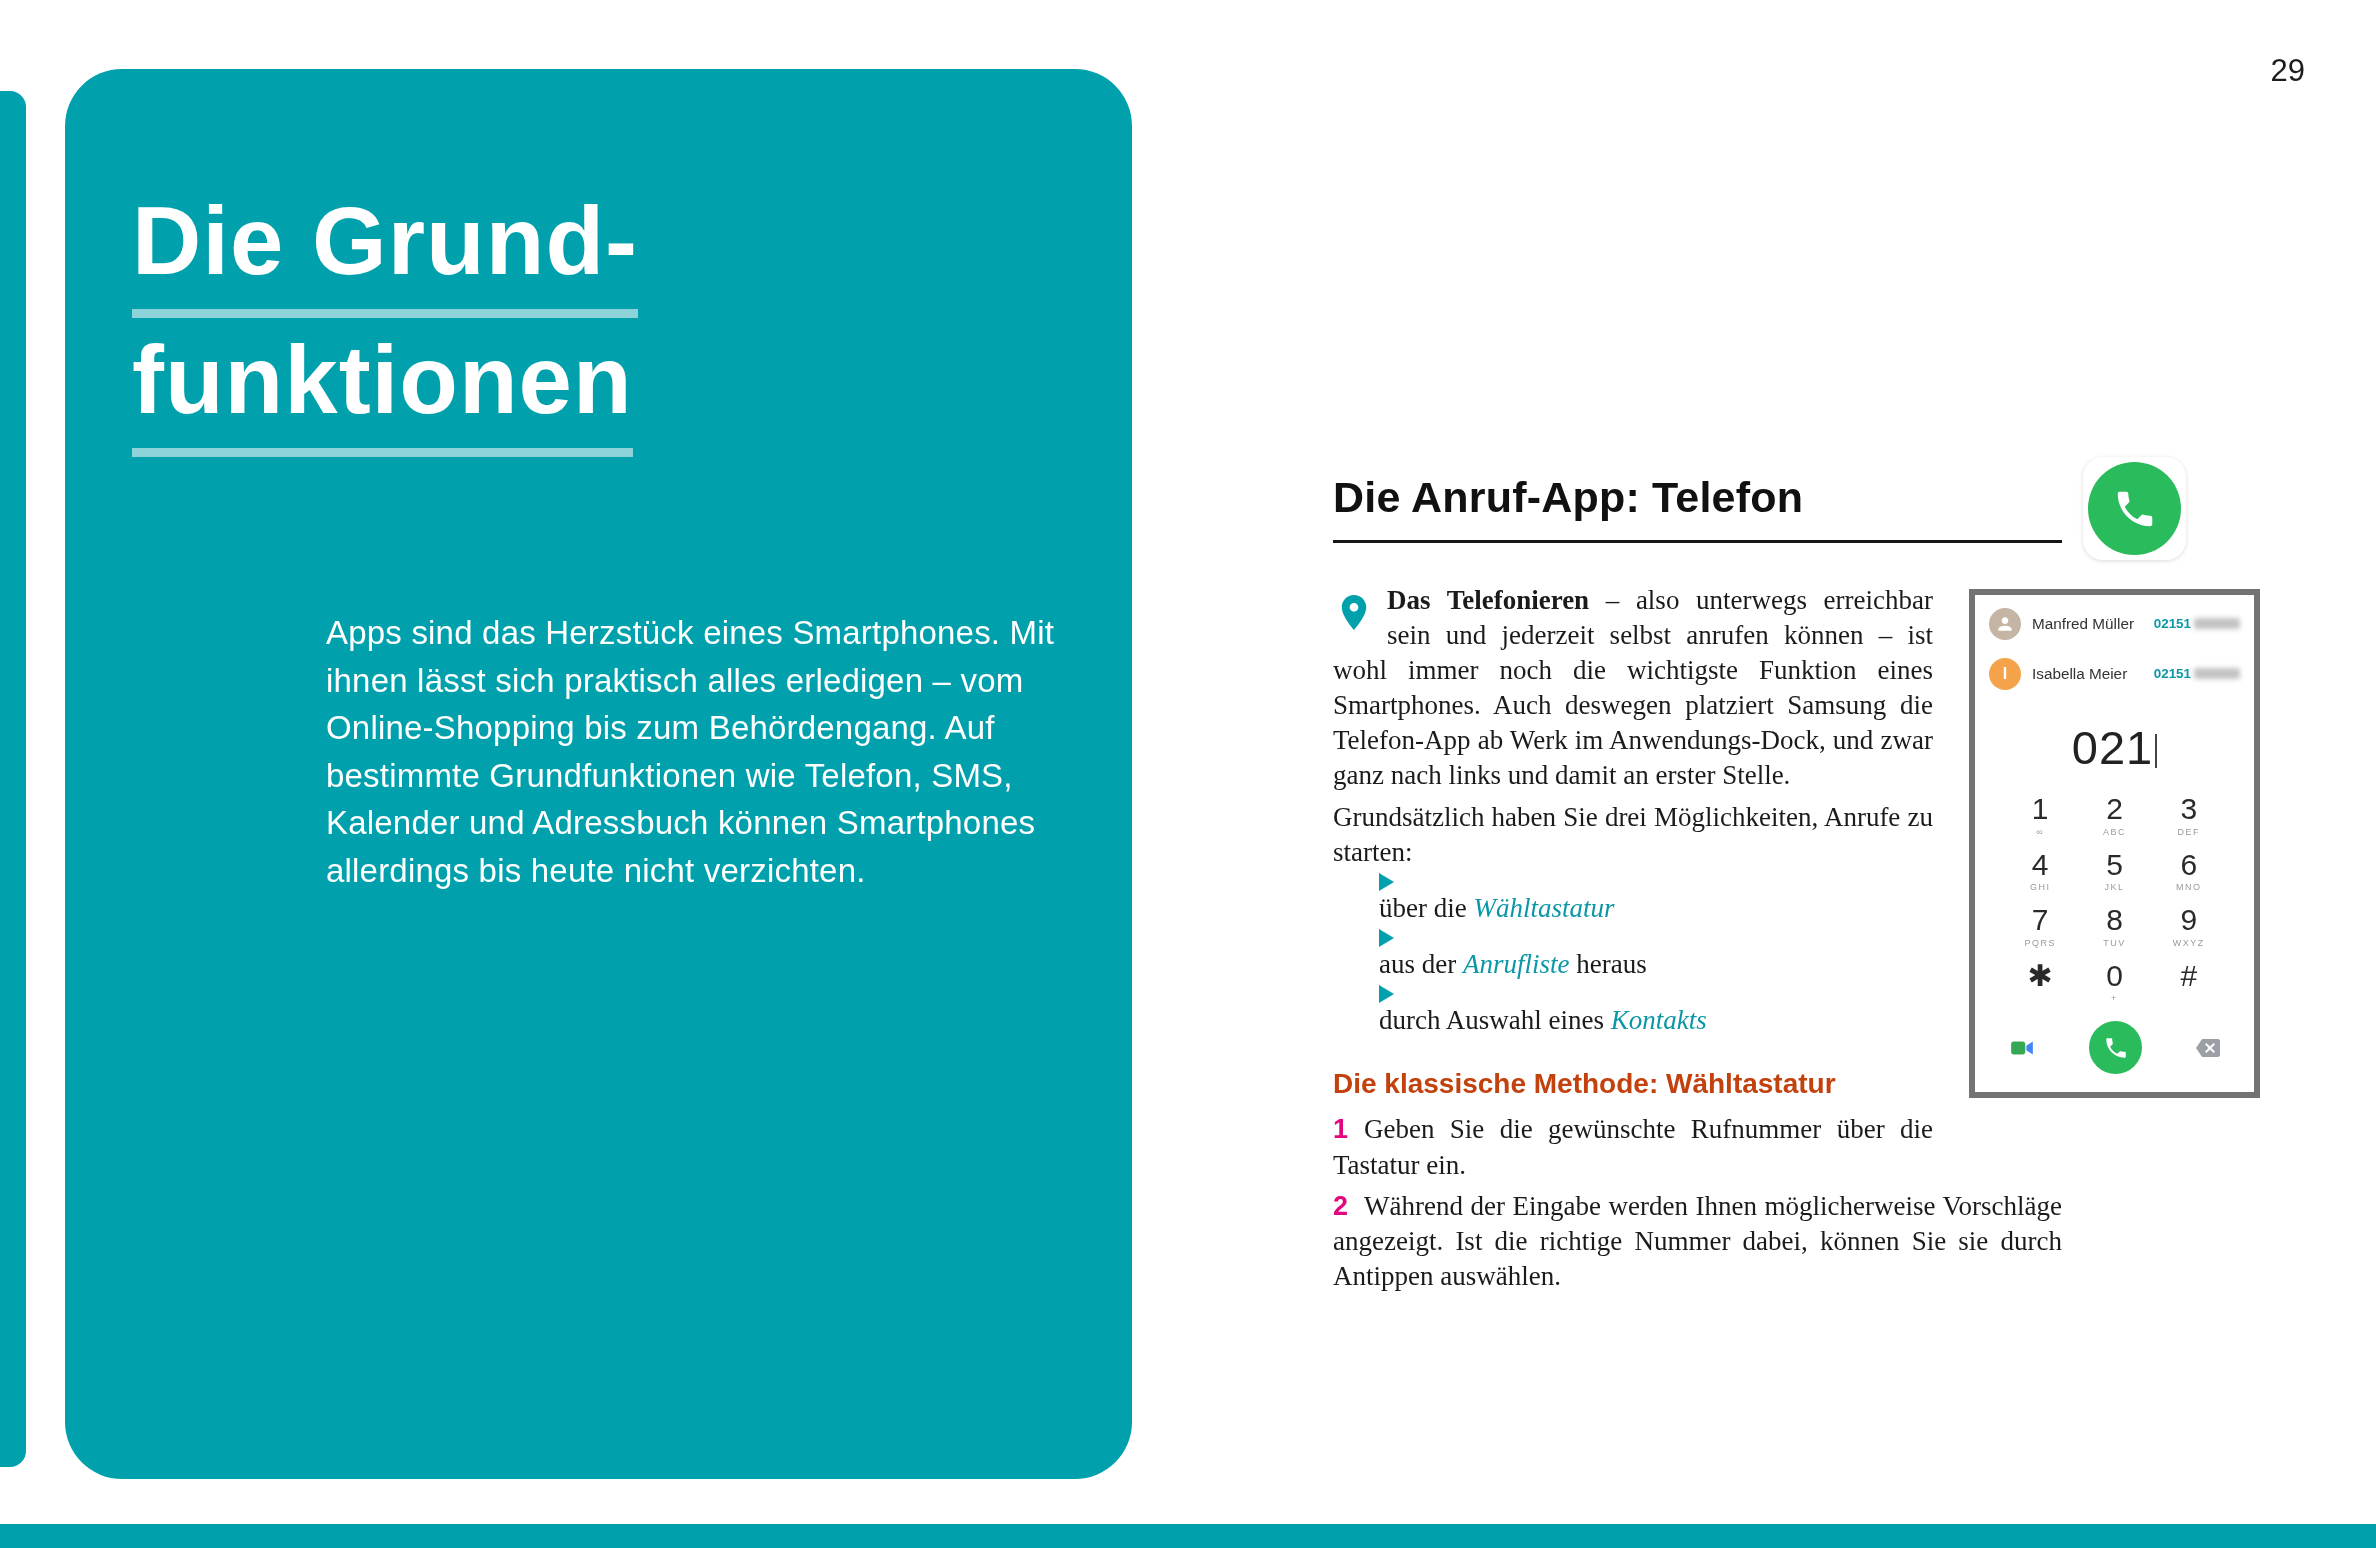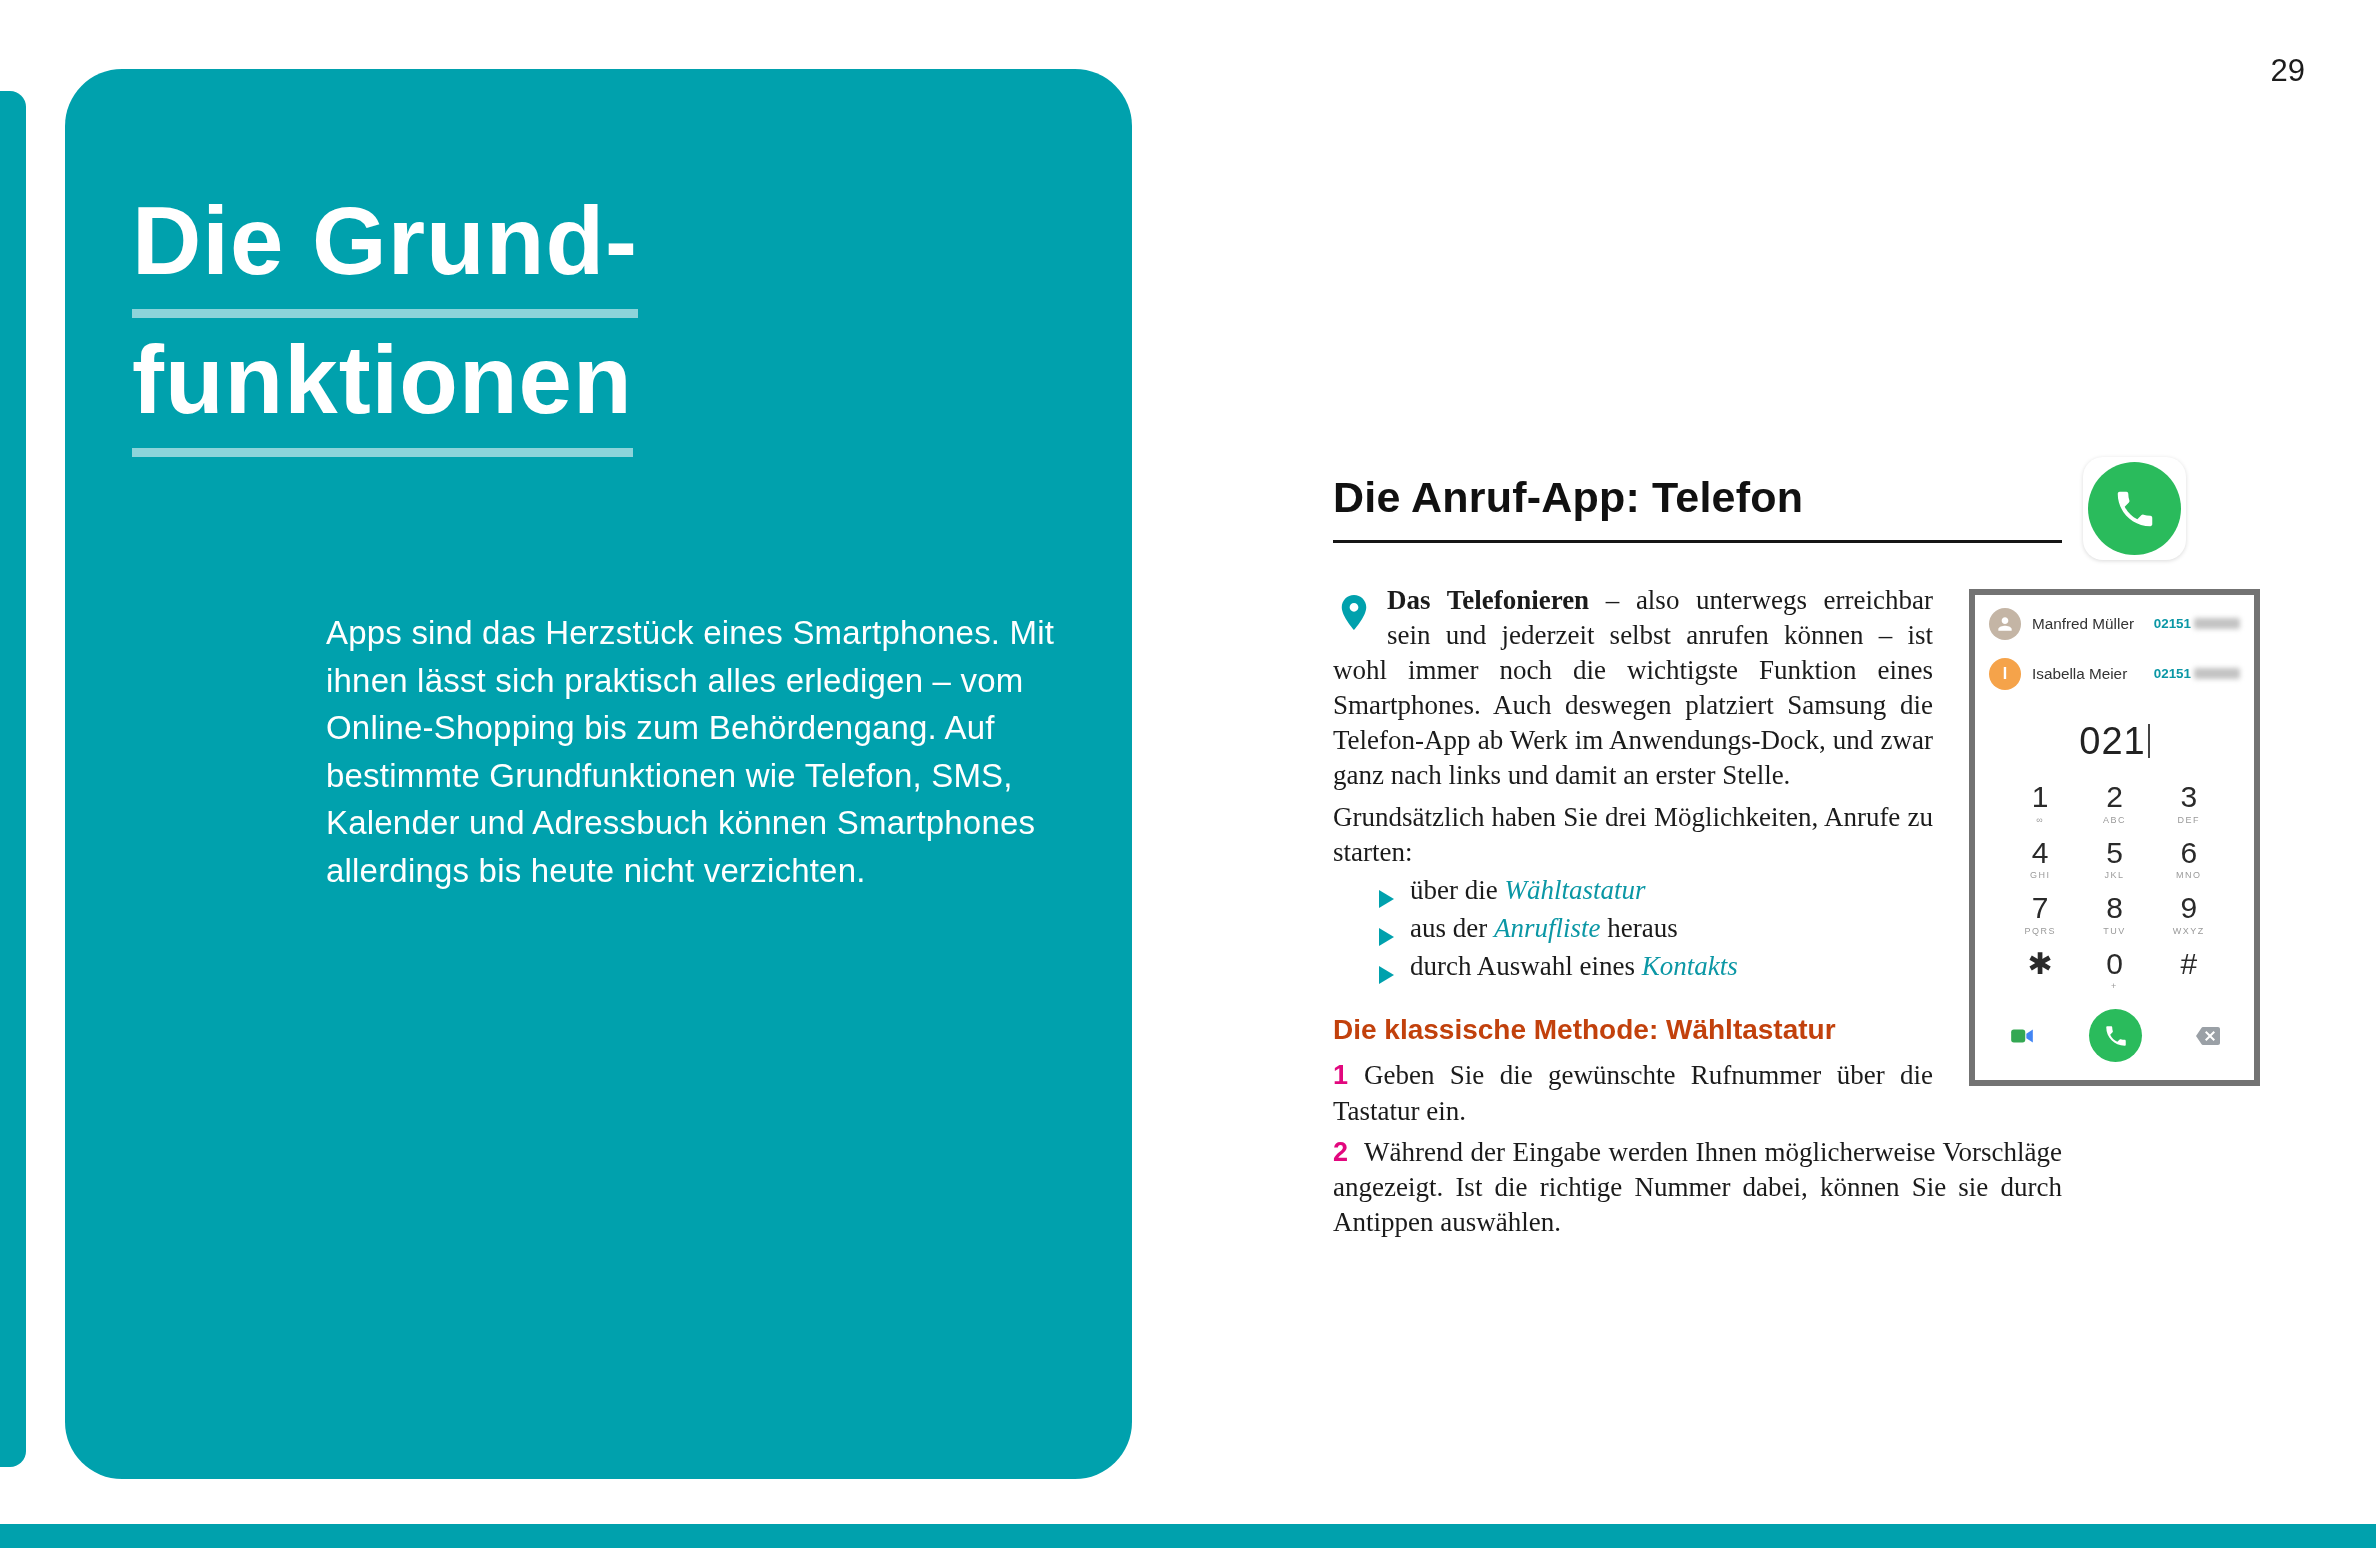--- a/index.html
+++ b/index.html
@@ -59,21 +59,21 @@
     display:flex;align-items:center;justify-content:center;
   }
 
   .article-body{
     margin-top:40px;font-family:"Liberation Serif",serif;font-size:27px;line-height:1.30;
   }
   .article-body p{margin:0 0 6px;text-align:justify;}
   .tlink{color:var(--teal-text);font-style:italic;}
   .pin{float:left;margin:4px 12px 4px 0;line-height:0;}
 
-  .bullet-row{display:flex;align-items:flex-end;padding-left:46px;margin:3px 0;}
+  .bullet-row{display:flex;align-items:flex-start;padding-left:46px;margin:3px 0;flex-direction:column;}
   .tri{
     width:0;height:0;border-left:15px solid var(--teal);
     border-top:9px solid transparent;border-bottom:9px solid transparent;margin-right:16px;flex:none;
   }
   .subheading{
     font-family:"Liberation Sans",sans-serif;font-weight:bold;font-size:28px;
     color:#c2410c;margin:28px 0 10px;
   }
   .step{margin:4px 0;}
   .step-num{
@@ -88,21 +88,21 @@
     font-family:"Liberation Sans",sans-serif;text-align:left;
   }
   .contact-row{display:flex;align-items:center;gap:11px;padding:9px 14px;cursor:pointer;}
   .avatar{width:32px;height:32px;border-radius:50%;flex:none;display:flex;align-items:center;justify-content:center;}
   .avatar-photo{background:#c4b5a5;}
   .avatar-initial{background:#f5a34a;color:#fff;font-size:16px;font-weight:bold;}
   .contact-name{flex:1;font-size:15.3px;color:#333;}
   .contact-num{display:flex;align-items:center;gap:3px;font-size:13.4px;font-weight:bold;color:var(--teal-text);}
   .num-blur{width:46px;height:11px;background:#c3c3c3;border-radius:2px;filter:blur(2.5px);}
   .dial-display{
-    text-align:center;font-size:38px;font-weight:300;color:#222;padding:18px 0 8px;letter-spacing:1px;
+    text-align:center;font-size:47px;font-weight:300;color:#222;padding:18px 0 8px;letter-spacing:1px;
   }
   .cursor{display:inline-block;width:2px;height:34px;background:#444;vertical-align:-4px;margin-left:2px;}
   .keypad{display:grid;grid-template-columns:repeat(3,1fr);row-gap:9px;padding:6px 28px 4px;}
   .key{text-align:center;cursor:pointer;}
   .key-digit{font-size:30px;font-weight:300;color:#2a2a2a;line-height:1.15;}
   .key-sub{font-size:9px;color:#9a9a9a;letter-spacing:1.5px;min-height:12px;}
   .actions{display:flex;align-items:center;justify-content:space-between;padding:12px 32px 0;}
   .call-btn{
     width:53px;height:53px;border-radius:50%;background:var(--green);
     display:flex;align-items:center;justify-content:center;cursor:pointer;

